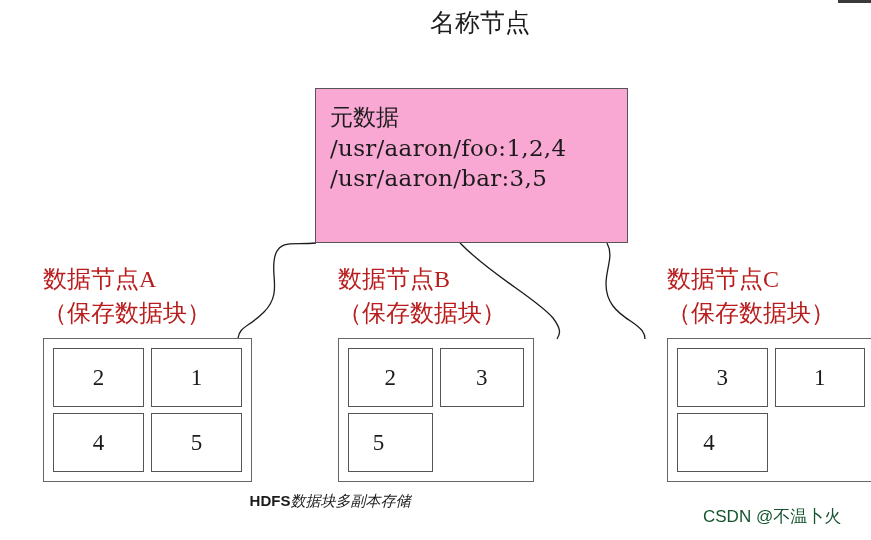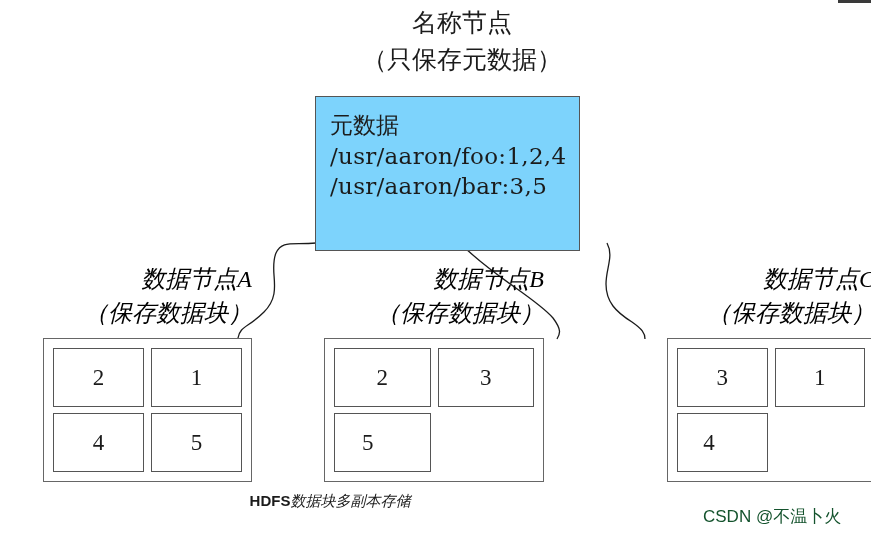--- a/index.html
+++ b/index.html
@@ -31,37 +31,37 @@
     position: absolute;
     top: 0;
     left: 0;
     width: 871px;
     height: 540px;
     pointer-events: none;
   }
   
   .namenode-title {
     position: absolute;
-    left: 315px;
+    left: 333px;
     top: 4px;
     width: 294px;
     text-align: center;
     font-size: 25px;
     line-height: 37px;
     color: #1b1b1b;
     white-space: nowrap;
   }
   .namenode-box {
     position: absolute;
     left: 315px;
-    top: 96px;
-    width: 265px;
+    top: 88px;
+    width: 313px;
     height: 155px;
     border: 1.5px solid #555555;
-    background: #7dd3fc;
+    background: #f9a8d4;
     box-sizing: border-box;
   }
   .meta-lines {
     position: absolute;
     left: 14px;
     top: 14px;
     font-size: 23px;
     line-height: 30px;
     color: #1b1b1b;
     white-space: nowrap;
@@ -73,28 +73,27 @@
     font-family: "DejaVu Serif", "Liberation Serif", serif;
     letter-spacing: 0.3px;
   }
   
   .datanode {
     position: absolute;
   }
   .dn-title {
     position: absolute;
     width: 100%;
-    text-align: right;
+    text-align: left;
     font-size: 24px;
     line-height: 34px;
-    color: #000000;
+    color: #b91c1c;
     white-space: nowrap;
     top: -76px;
     left: 0;
-    font-style: italic;
   }
   .dn-box {
     position: absolute;
     left: 0;
     top: 0;
     width: 100%;
     height: 100%;
     border: 1.5px solid #666666;
     background: #ffffff;
     box-sizing: border-box;
@@ -169,21 +168,20 @@
 
     <path d="M 316,243 C 292,245 282,240 276,253 C 268,272 284,292 264,312 C 248,328 240,326 238,338" fill="none" stroke="#1b1b1b" stroke-width="1.3"></path>
 
     <path d="M 460,243 C 492,276 536,298 553,318 C 562,330 560,334 557,339" fill="none" stroke="#1b1b1b" stroke-width="1.3"></path>
 
     <path d="M 607,243 C 614,256 606,268 606,284 C 606,302 616,312 632,322 C 642,329 645,333 645,339" fill="none" stroke="#1b1b1b" stroke-width="1.3"></path>
   </svg>
 
   <div class="namenode-title">
     <div>名称节点</div>
-    <div>（只保存元数据）</div>
   </div>
 
   <div class="namenode-box">
     <div class="meta-lines">
       <div class="meta-line-cn">元数据</div>
       <div class="meta-line-mono">/usr/aaron/foo:1,2,4</div>
       <div class="meta-line-mono">/usr/aaron/bar:3,5</div>
     </div>
   </div>
 
@@ -195,21 +193,21 @@
     <div class="dn-box">
       <div class="dn-grid">
         <div class="block">2</div>
         <div class="block">1</div>
         <div class="block">4</div>
         <div class="block">5</div>
       </div>
     </div>
   </div>
 
-  <div class="datanode" style="left:324px; top:338px; width:220px; height:144px;">
+  <div class="datanode" style="left:338px; top:338px; width:196px; height:144px;">
     <div class="dn-title">
       <div>数据节点B</div>
       <div>（保存数据块）</div>
     </div>
     <div class="dn-box">
       <div class="dn-grid">
         <div class="block">2</div>
         <div class="block">3</div>
         <div class="block offset-left">5</div>
         <div class="block empty"></div>

